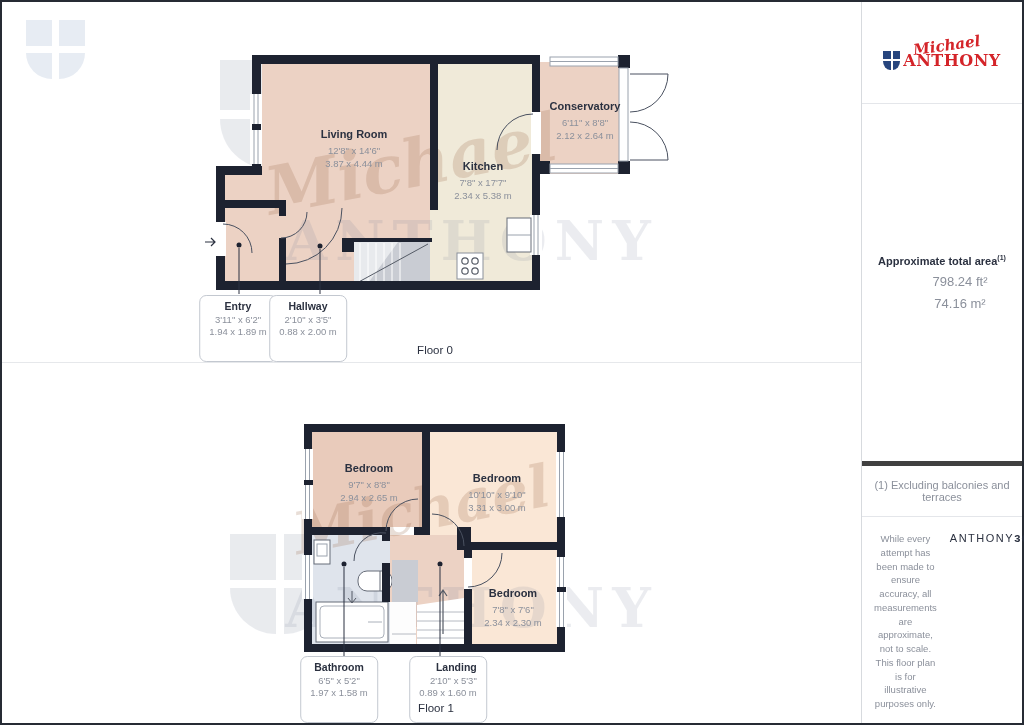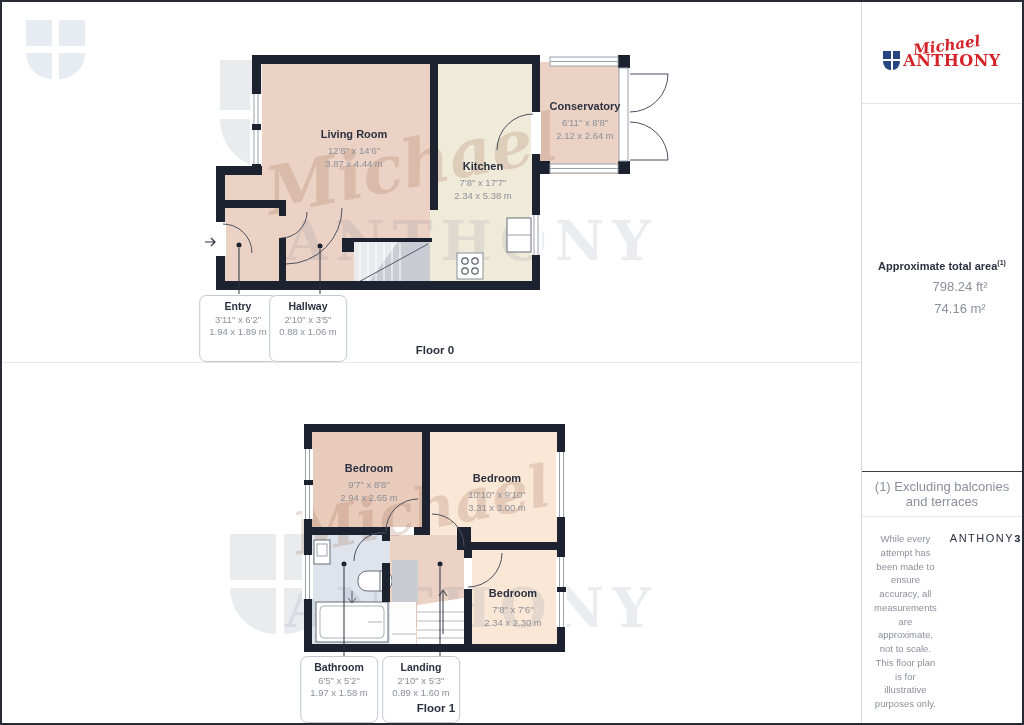--- a/index.html
+++ b/index.html
@@ -13,37 +13,37 @@
   
   .room-name { font:700 11px "Liberation Sans", sans-serif; fill:#2b3140; }
   .room-dim  { font:400 9.5px "Liberation Sans", sans-serif; fill:#8b909b; }
   .wm-script { font:700 italic 66px "DejaVu Serif", serif; opacity:0.22; fill:#9c6b4d; }
   .wm-caps   { font:700 54px "DejaVu Serif", serif; letter-spacing:8px; opacity:0.13; fill:#6a7690; }
   
   .callout { position:absolute; transform:translateX(-50%); background:#fff; border:1px solid #c3c8d0;
              border-radius:7px; padding:4px 9px 23px; text-align:center; line-height:1.3; }
   .c-name { font-size:10.5px; font-weight:700; color:#2b3140; }
   .c-dim  { font-size:9.5px; color:#8b909b; }
-  .floor-label { position:absolute; transform:translateX(-50%); font-size:11.5px; font-weight:700; color:#2b3140; }
+  .floor-label { position:absolute; transform:translateX(-50%); font-size:11.5px; font-weight:400; color:#2b3140; }
   
   .panel { width:161px; border-left:1px solid #d7dade; display:flex; flex-direction:column; background:#fff; }
   .p-logo { height:102px; display:flex; align-items:center; justify-content:center; border-bottom:1px solid #e4e6ea; }
   .logo { position:relative; }
   .logo-script { font:700 italic 15px "DejaVu Serif", serif; color:#d42429; transform:rotate(-8deg); margin-left:30px; margin-bottom:-2px; }
   .logo-row { display:flex; align-items:center; gap:3px; }
   .logo-caps { font:700 16px "DejaVu Serif", serif; color:#d42429; letter-spacing:0.5px; }
   .shield { width:17px; height:20px; display:grid; grid-template-rows:1fr 1.15fr; grid-template-columns:1fr 1fr; gap:2px; }
   .shield i { background:#27457e; display:block; }
   .shield i.bl { border-bottom-left-radius:100% 100%; }
   .shield i.br { border-bottom-right-radius:100% 100%; }
   .p-area { flex:1; display:flex; flex-direction:column; align-items:center; justify-content:center; gap:7px; padding:0 6px; text-align:center; }
   .area-title { font-size:11px; font-weight:700; color:#2b3140; }
   .area-title sup { font-size:7px; }
   .area-val { font-size:13px; color:#8b909b;margin-left:36px; }
-  .p-foot { border-top:1px solid #404040; padding:7px 10px; text-align:center; font-size:13px; color:#8b909b; }
+  .p-foot { border-top:5px solid #404040; padding:13px 10px; text-align:center; font-size:11px; color:#8b909b; }
   .p-disc { border-top:1px solid #e4e6ea; padding:15px 12px 12px; text-align:center; display:flex; flex-direction:row; gap:13px; }
   .disc-text { font-size:9.5px; color:#8b909b; line-height:1.45; }
   .giraffe { font-size:11px; color:#2b3140; letter-spacing:1.5px; }
   .giraffe b { font-weight:700; letter-spacing:0.5px;font-family:Liberation Mono, monospace; }
 </style>
 </head>
 <body>
 
 <div class="page">
   <div class="main">
@@ -175,21 +175,21 @@
     </svg>
 
     <div class="callout" style="left:236px; top:293px;">
       <div class="c-name">Entry</div>
       <div class="c-dim">3'11" x 6'2"</div>
       <div class="c-dim">1.94 x 1.89 m</div>
     </div>
     <div class="callout" style="left:306px; top:293px;">
       <div class="c-name">Hallway</div>
       <div class="c-dim">2'10" x 3'5"</div>
-      <div class="c-dim">0.88 x 1.06 m</div>
+      <div class="c-dim">0.88 x 2.00 m</div>
     </div>
     <div class="floor-label" style="left:433px; top:342px;">Floor 0</div>
 
     <div class="hdivider"></div>
 
     <svg id="plan1" class="plan" width="680" height="310" viewBox="0 415 680 310" style="left:0;top:415px;">
 
       <g fill="#6a7690" opacity="0.14">
         <rect x="228" y="532" width="46" height="46"></rect>
           <rect x="282" y="532" width="46" height="46"></rect>
@@ -293,21 +293,21 @@
         <text class="room-dim" x="511" y="611">7'8" x 7'6"</text>
         <text class="room-dim" x="511" y="624">2.34 x 2.30 m</text>
       </g>
     </svg>
 
     <div class="callout" style="left:337px; top:654px;">
       <div class="c-name">Bathroom</div>
       <div class="c-dim">6'5" x 5'2"</div>
       <div class="c-dim">1.97 x 1.58 m</div>
     </div>
-    <div class="callout" style="left:419px; top:654px;">
+    <div class="callout" style="left:446px; top:654px;text-align:right;">
       <div class="c-name">Landing</div>
       <div class="c-dim">2'10" x 5'3"</div>
       <div class="c-dim">0.89 x 1.60 m</div>
     </div>
     <div class="floor-label" style="left:434px; top:700px;">Floor 1</div>
   </div>
 
   <aside class="panel">
     <div class="p-logo">
       <div class="logo">

